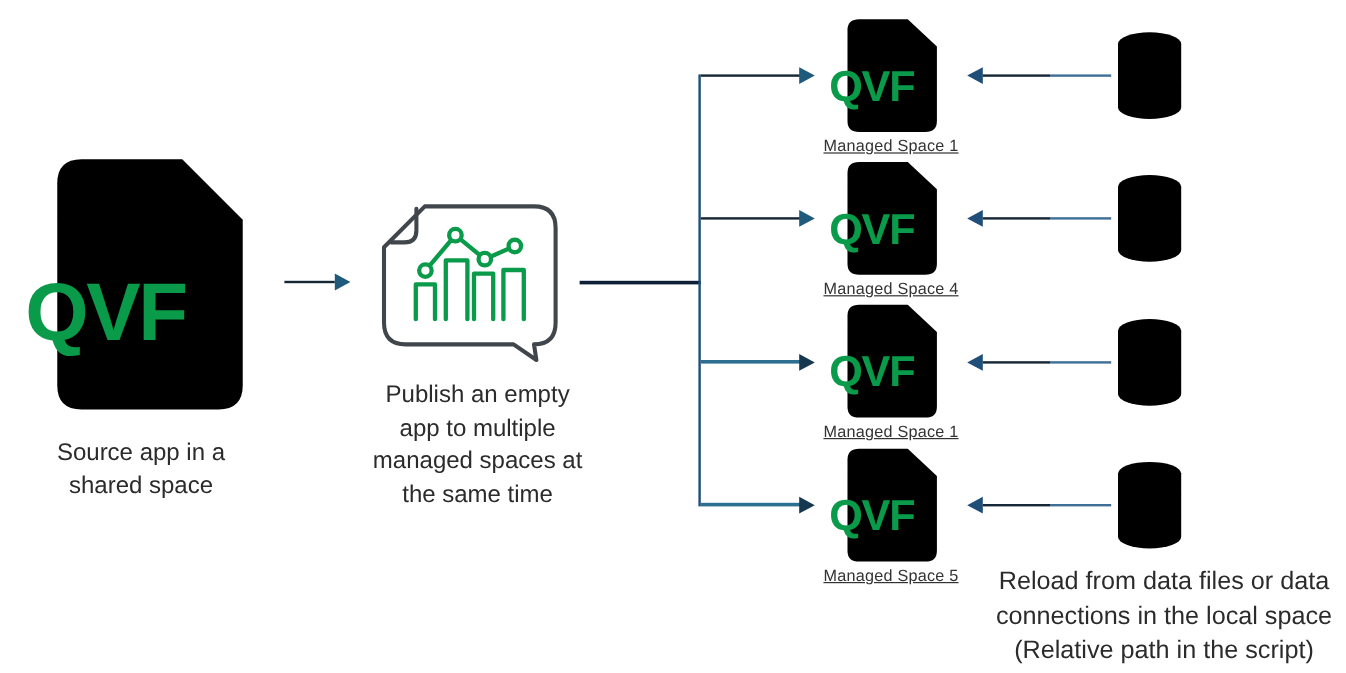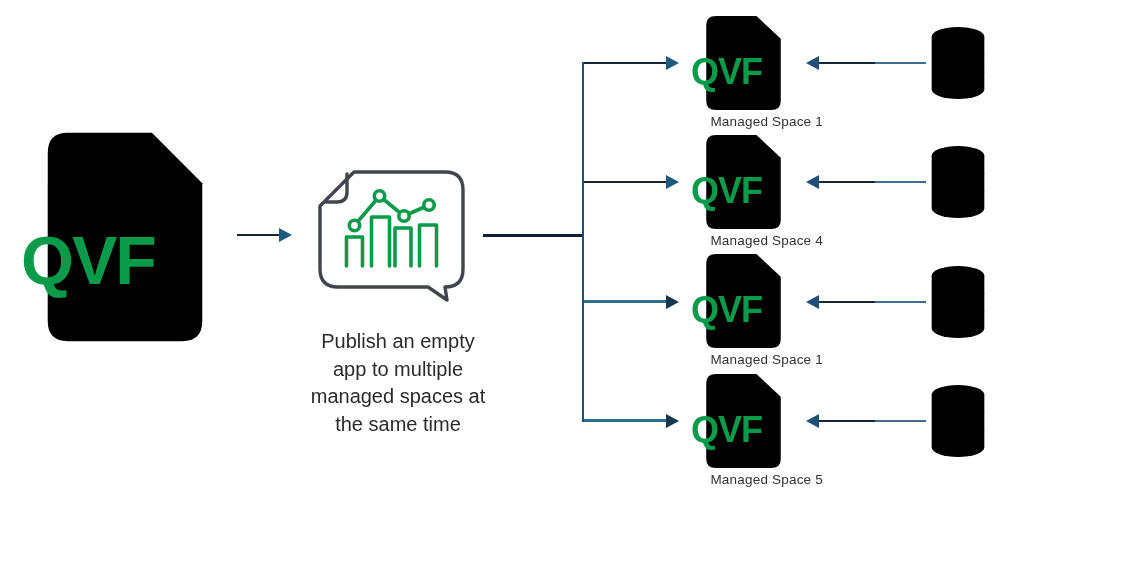--- a/index.html
+++ b/index.html
@@ -19,22 +19,22 @@
   .tri-r{position:absolute;width:0;height:0;border-top:7px solid transparent;border-bottom:7px solid transparent;
          border-left:13px solid var(--c-arrowhead-teal);}
   .tri-l{position:absolute;width:0;height:0;border-top:7px solid transparent;border-bottom:7px solid transparent;
          border-right:13px solid var(--c-navy);}
   .tri-navy{border-left-color:var(--c-arrowhead-navy);}
   
   .caption{position:absolute;text-align:center;white-space:pre-line;color:var(--c-text);}
   .caption-main{font-size:20px;line-height:27.5px;}
   .caption-reload{font-size:21px;line-height:28.5px;}
   .ms-row{position:absolute;left:662px;width:161px;height:118px;}
-  .ms-caption{position:absolute;left:0;top:101px;width:161px;text-align:right;
-              font-size:13.5px;color:#333333;letter-spacing:0.2px;}
+  .ms-caption{position:absolute;left:0;top:101px;width:161px;text-align:center;
+              font-size:13.5px;color:#333333;letter-spacing:0.2px;text-decoration:underline;}
   .db-line{background:linear-gradient(90deg,var(--c-ink-line) 0%,var(--c-ink-line) 52%,var(--c-steel-blue) 52%);}
 </style>
 </head>
 <body>
 
 <svg width="0" height="0" style="position:absolute" aria-hidden="true">
   <defs>
     <g id="sym-file">
       <path d="M16 4 H66 L96 34 V116 Q96 128 84 128 H16 Q4 128 4 116 V16 Q4 4 16 4 Z"></path>
       <path d="M68 8 V24 Q68 34 78 34 H89"></path>
@@ -47,38 +47,40 @@
     </g>
   </defs>
 </svg>
 
 <div class="canvas">
 
   <svg class="abs file-icon" style="left:41px;top:126px;width:168px;height:222px" viewBox="0 0 100 132" preserveAspectRatio="none">
     <use href="#sym-file"></use>
   </svg>
   <div class="qvf-text qvf-big">QVF</div>
+  <div class="caption caption-main" style="left:22px;top:364px;width:191px">Source app in a
+shared space</div>
 
   <div class="line" style="left:237px;top:234px;width:42px;height:2px;background:var(--c-ink-line)"></div>
   <div class="tri-r" style="left:279px;top:228px"></div>
 
   <svg class="abs" style="left:316px;top:168px;width:151px;height:134px" viewBox="0 0 151 134">
     <path class="bub-body" d="M38 4 H129 Q147 4 147 22 V101 Q147 119 129 119 L131 132 L112 119 H22 Q4 119 4 101 V38 Z"></path>
     <path class="bub-fold" d="M31 6 V24 Q31 34 21 34 H10"></path>
     <path class="bub-bar" d="M30.5 98 V69 H46.5 V98"></path>
     <path class="bub-bar" d="M55.5 98 V49 H73.5 V98"></path>
     <path class="bub-bar" d="M79 98 V60 H95 V98"></path>
     <path class="bub-bar" d="M103.5 98 V57 H120.5 V98"></path>
     <path class="bub-line" d="M38.5 57.5 L63.5 28 L88 48 L113 37"></path>
     <circle class="bub-dot" cx="38.5" cy="57.5" r="5.2"></circle>
     <circle class="bub-dot" cx="63.5" cy="28" r="5.2"></circle>
     <circle class="bub-dot" cx="88" cy="48" r="5.2"></circle>
     <circle class="bub-dot" cx="113" cy="37" r="5.2"></circle>
   </svg>
-  <div class="caption caption-main" style="left:288px;top:328px;width:220px">Publish an empty
+  <div class="caption caption-main" style="left:288px;top:316px;width:220px">Publish an empty
 app to multiple
 managed spaces at
 the same time</div>
 
   <div class="line" style="left:483px;top:234px;width:101px;height:3px;background:var(--c-dark-navy)"></div>
 
   <div class="line" style="left:582px;top:62px;width:2px;height:360px;background:var(--c-navy)"></div>
 
   <div class="line" style="left:584px;top:62px;width:83px;height:2px;background:var(--c-ink-line)"></div>
   <div class="tri-r" style="left:666px;top:56px"></div>
@@ -142,14 +144,17 @@
   <svg class="abs db-icon" style="left:926px;top:143px;width:64px;height:78px" viewBox="0 0 64 80">
       <use href="#sym-db"></use>
     </svg>
   <svg class="abs db-icon" style="left:926px;top:263px;width:64px;height:78px" viewBox="0 0 64 80">
       <use href="#sym-db"></use>
     </svg>
   <svg class="abs db-icon" style="left:926px;top:382px;width:64px;height:78px" viewBox="0 0 64 80">
       <use href="#sym-db"></use>
     </svg>
 
+  <div class="caption caption-reload" style="left:820px;top:471px;width:300px">Reload from data files or data
+connections in the local space
+(Relative path in the script)</div>
 
 </div>
 
 </body></html>

